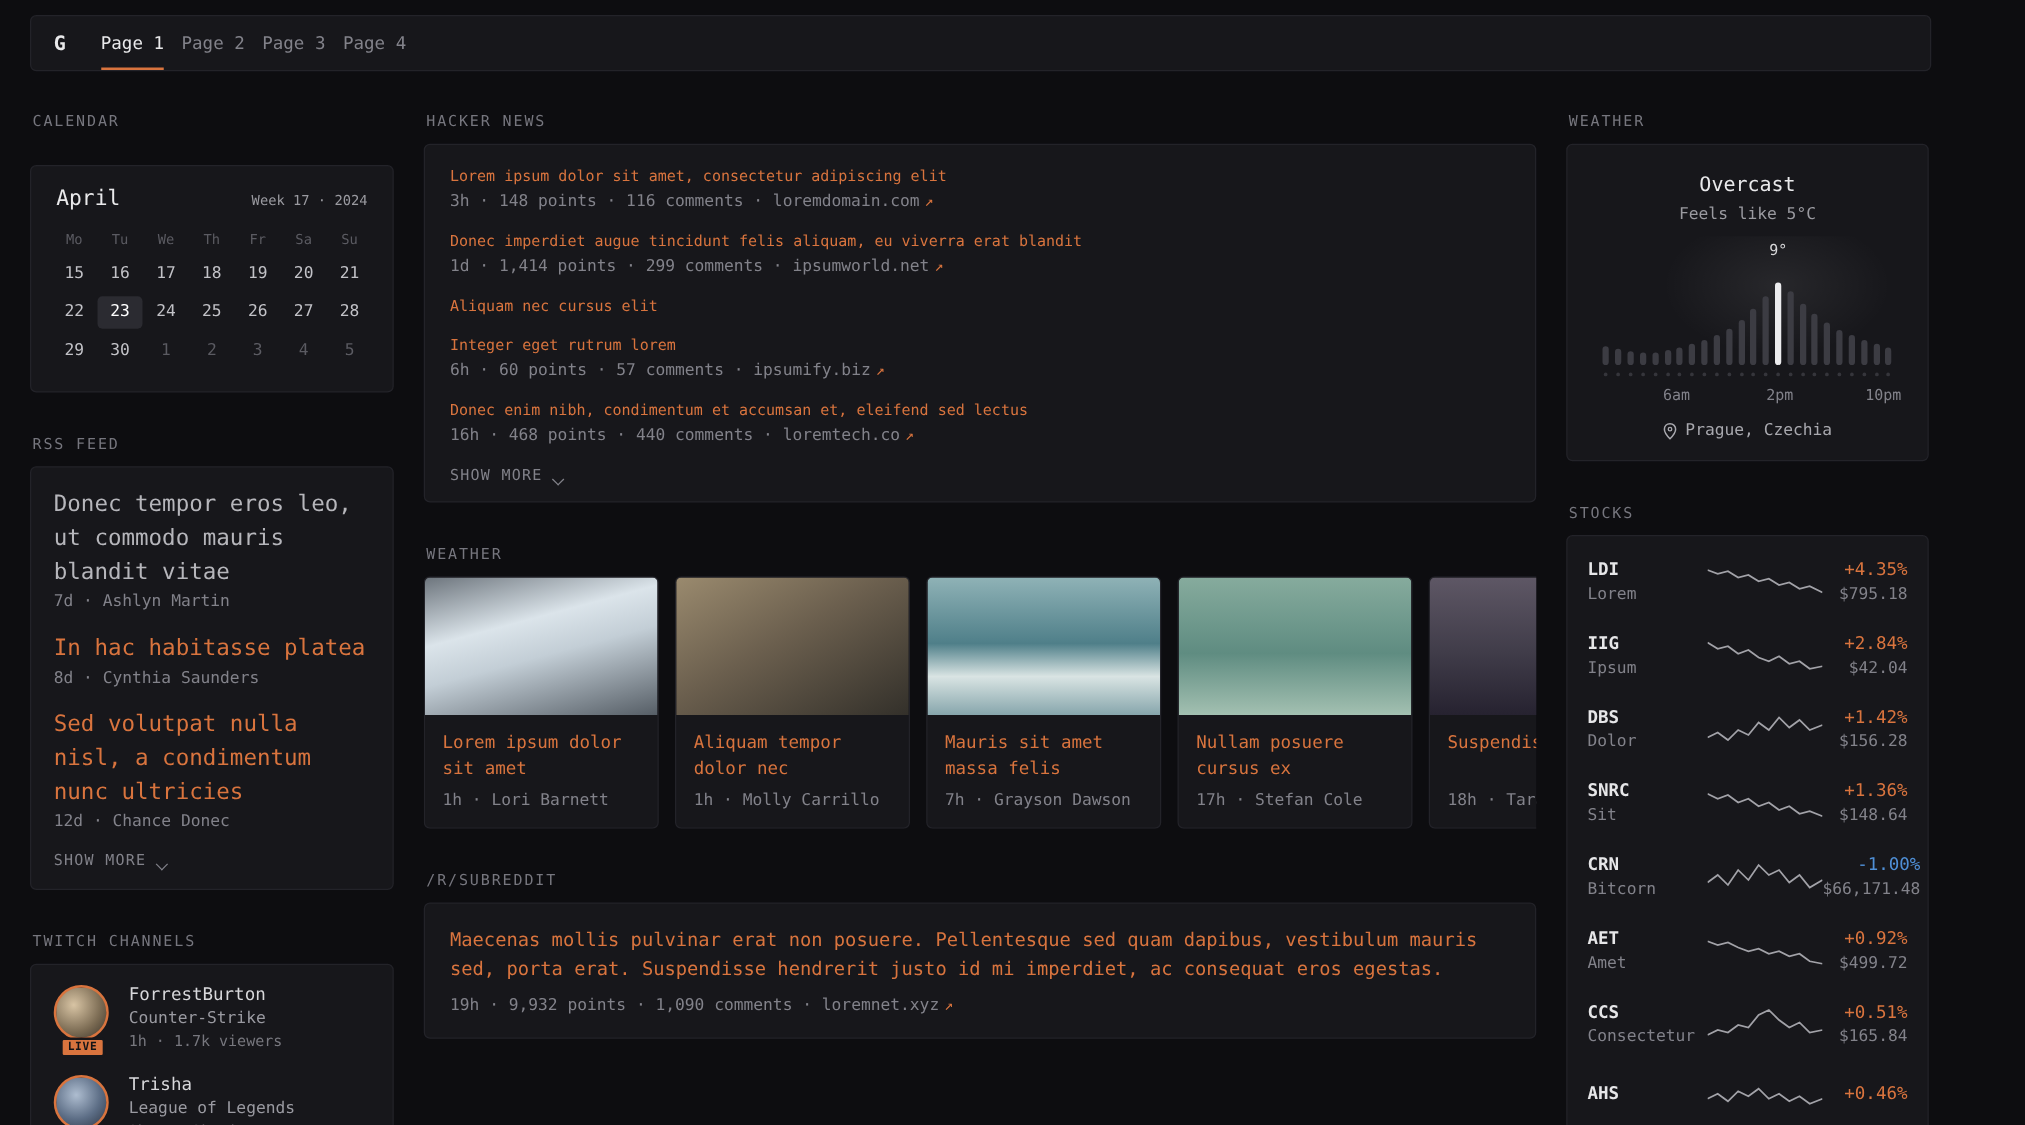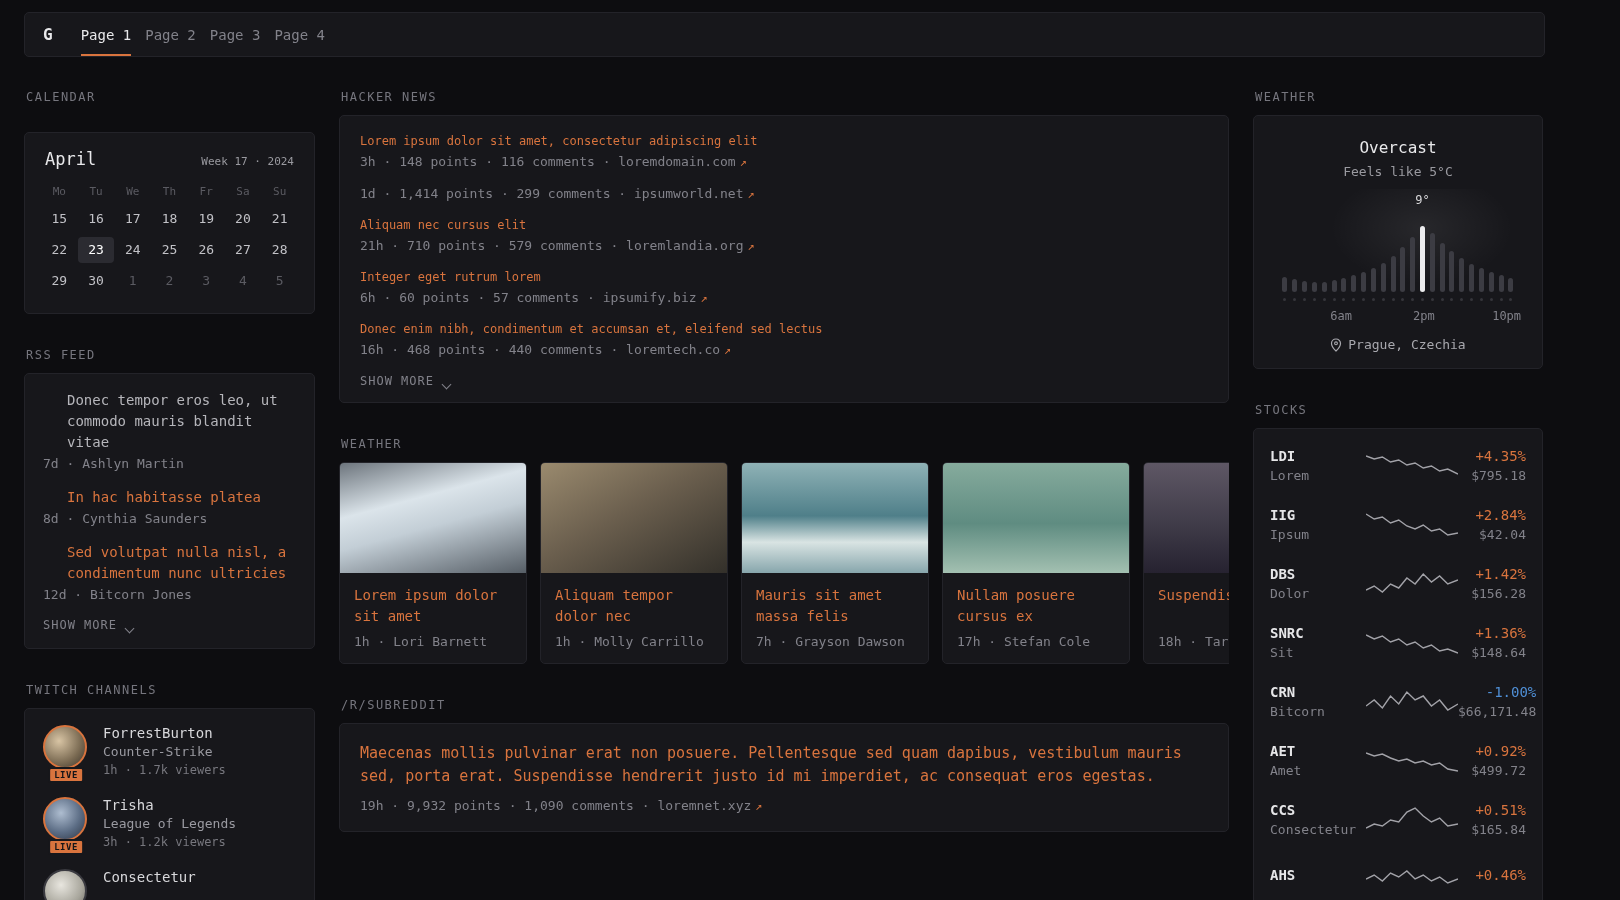--- a/index.html
+++ b/index.html
@@ -39,21 +39,21 @@
   .cal-grid{display:grid;grid-template-columns:repeat(7,1fr);text-align:center;}
   .cal-dow{margin:16px 0 8px;}
   .dow{font-size:11px;color:var(--dim);}
   .cal-cell{font-size:13px;color:#c2c2c7;height:26px;line-height:26px;margin-bottom:5px;border-radius:4px;}
   .cal-cell.today{background:#2b2b31;color:#ffffff;}
   .cal-cell.dim{color:var(--dim);}
 
   
   .list-card{padding:16px 18px;}
   .feed-item{margin-bottom:16px;}
-  .feed-title{font-size:14px;line-height:1.5;color:#b6b6bb;cursor:pointer;margin-left:24px;}
+  .feed-title{font-size:18px;line-height:1.5;color:#b6b6bb;cursor:pointer;}
   .feed-title.accent{color:var(--accent);}
   .feed-meta{font-size:13px;color:var(--muted);margin-top:3px;}
   .show-more{font-size:12px;letter-spacing:1px;color:var(--muted);margin-top:14px;display:flex;
     align-items:flex-end;cursor:pointer;}
   .chev{width:7px;height:7px;border-right:1.5px solid var(--muted);border-bottom:1.5px solid var(--muted);
     transform:rotate(45deg);display:inline-block;margin-left:9px;margin-top:-4px;}
 
   
   .channel{display:flex;gap:14px;margin-bottom:20px;cursor:pointer;}
   .avatar-wrap{position:relative;width:46px;flex:none;}
@@ -226,21 +226,21 @@
                 <div class="feed-meta">7d · Ashlyn Martin</div>
               </div>
 
               <div class="feed-item">
                 <div class="feed-title accent">In hac habitasse platea</div>
                 <div class="feed-meta">8d · Cynthia Saunders</div>
               </div>
 
               <div class="feed-item">
                 <div class="feed-title accent">Sed volutpat nulla nisl, a condimentum nunc ultricies</div>
-                <div class="feed-meta">12d · Bitcorn Jones</div>
+                <div class="feed-meta">12d · Chance Donec</div>
               </div>
             </div>
           <div class="show-more">
             <span>SHOW MORE</span>
             <span class="chev"></span>
           </div>
         </div>
       </section>
 
       <section class="widget">
@@ -295,30 +295,28 @@
           <div>
 
               <div class="hn-item">
                 <div class="hn-title">Lorem ipsum dolor sit amet, consectetur adipiscing elit</div>
                 <div class="hn-meta">
                   <span>3h · 148 points · 116 comments · </span><span class="hn-domain">loremdomain.com</span><span class="ext">↗</span>
                 </div>
               </div>
 
               <div class="hn-item">
+                <div class="hn-title">Donec imperdiet augue tincidunt felis aliquam, eu viverra erat blandit</div>
                 <div class="hn-meta">
                   <span>1d · 1,414 points · 299 comments · </span><span class="hn-domain">ipsumworld.net</span><span class="ext">↗</span>
                 </div>
               </div>
 
               <div class="hn-item">
                 <div class="hn-title">Aliquam nec cursus elit</div>
-                <div class="hn-meta">
-                  <span>21h · 710 points · 579 comments · </span><span class="hn-domain">loremlandia.org</span><span class="ext">↗</span>
-                </div>
               </div>
 
               <div class="hn-item">
                 <div class="hn-title">Integer eget rutrum lorem</div>
                 <div class="hn-meta">
                   <span>6h · 60 points · 57 comments · </span><span class="hn-domain">ipsumify.biz</span><span class="ext">↗</span>
                 </div>
               </div>
 
               <div class="hn-item">

